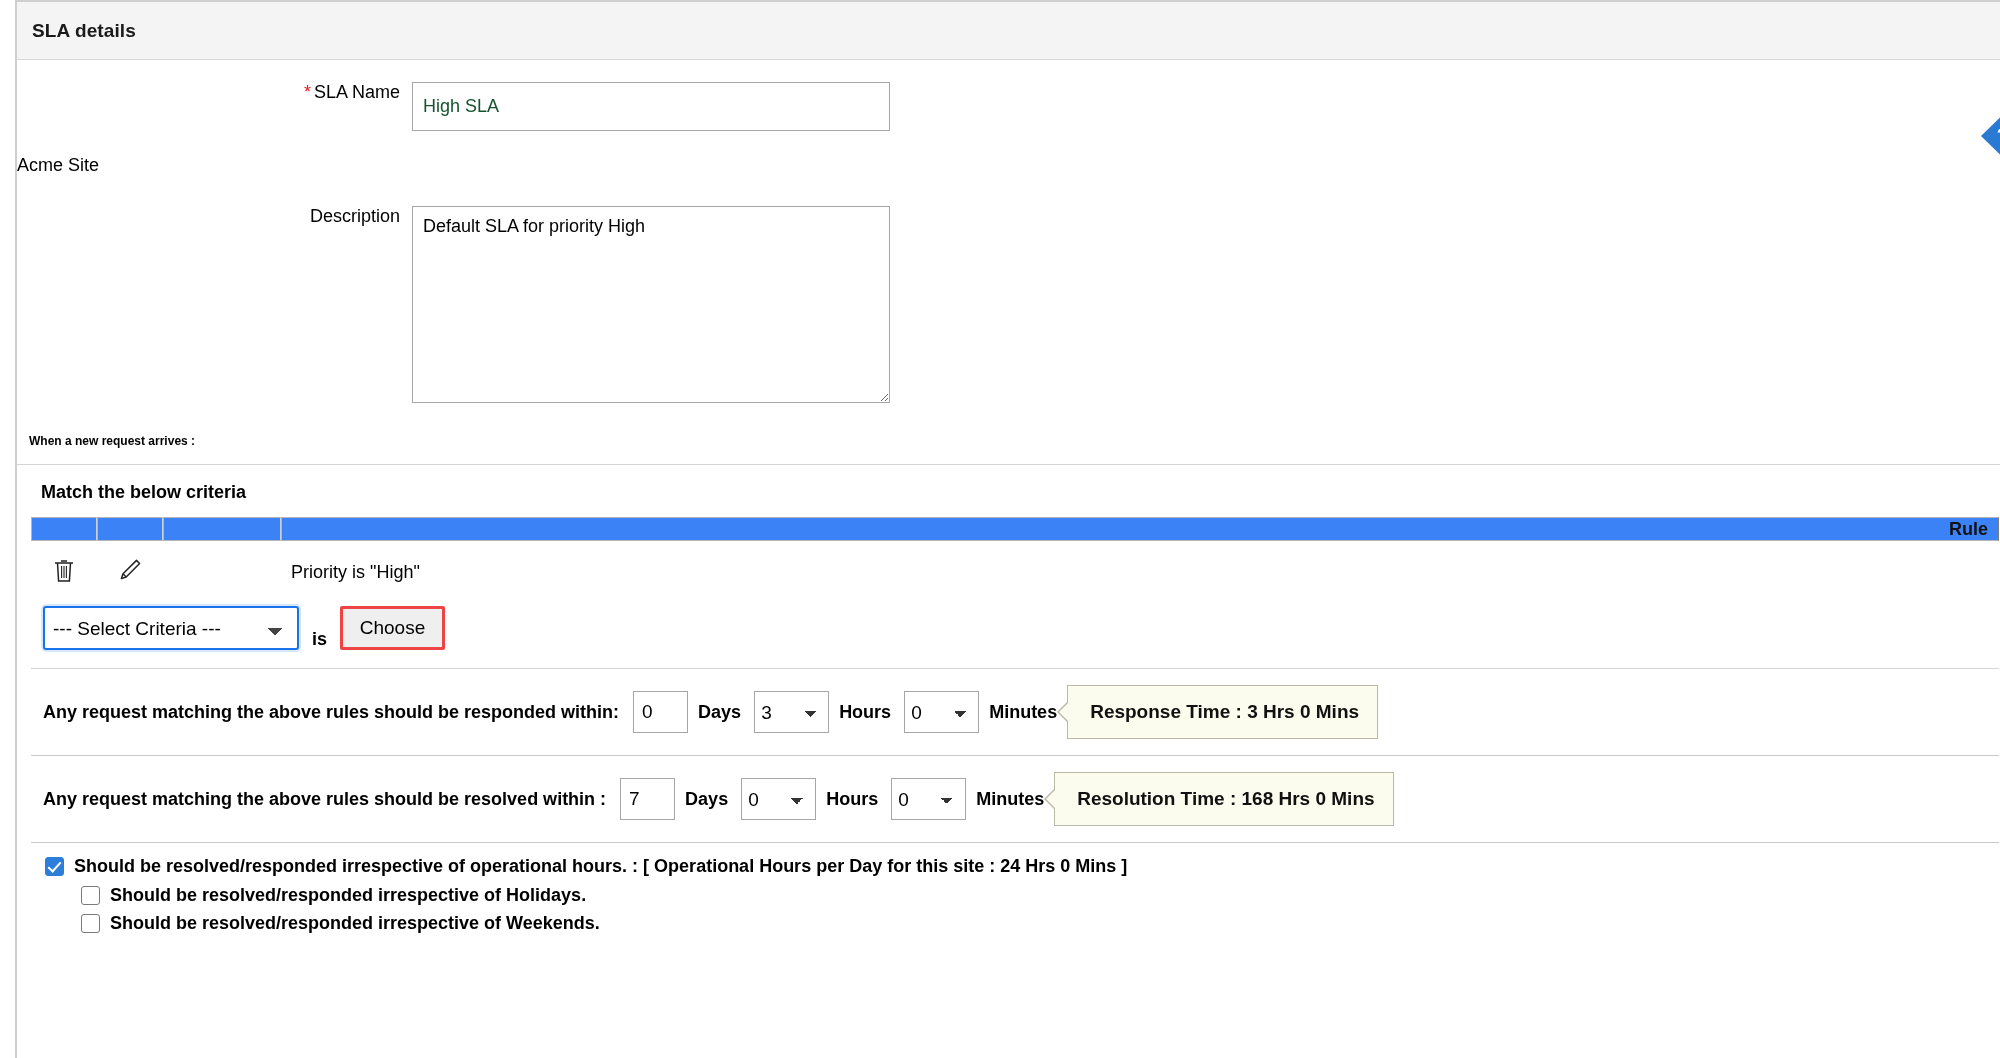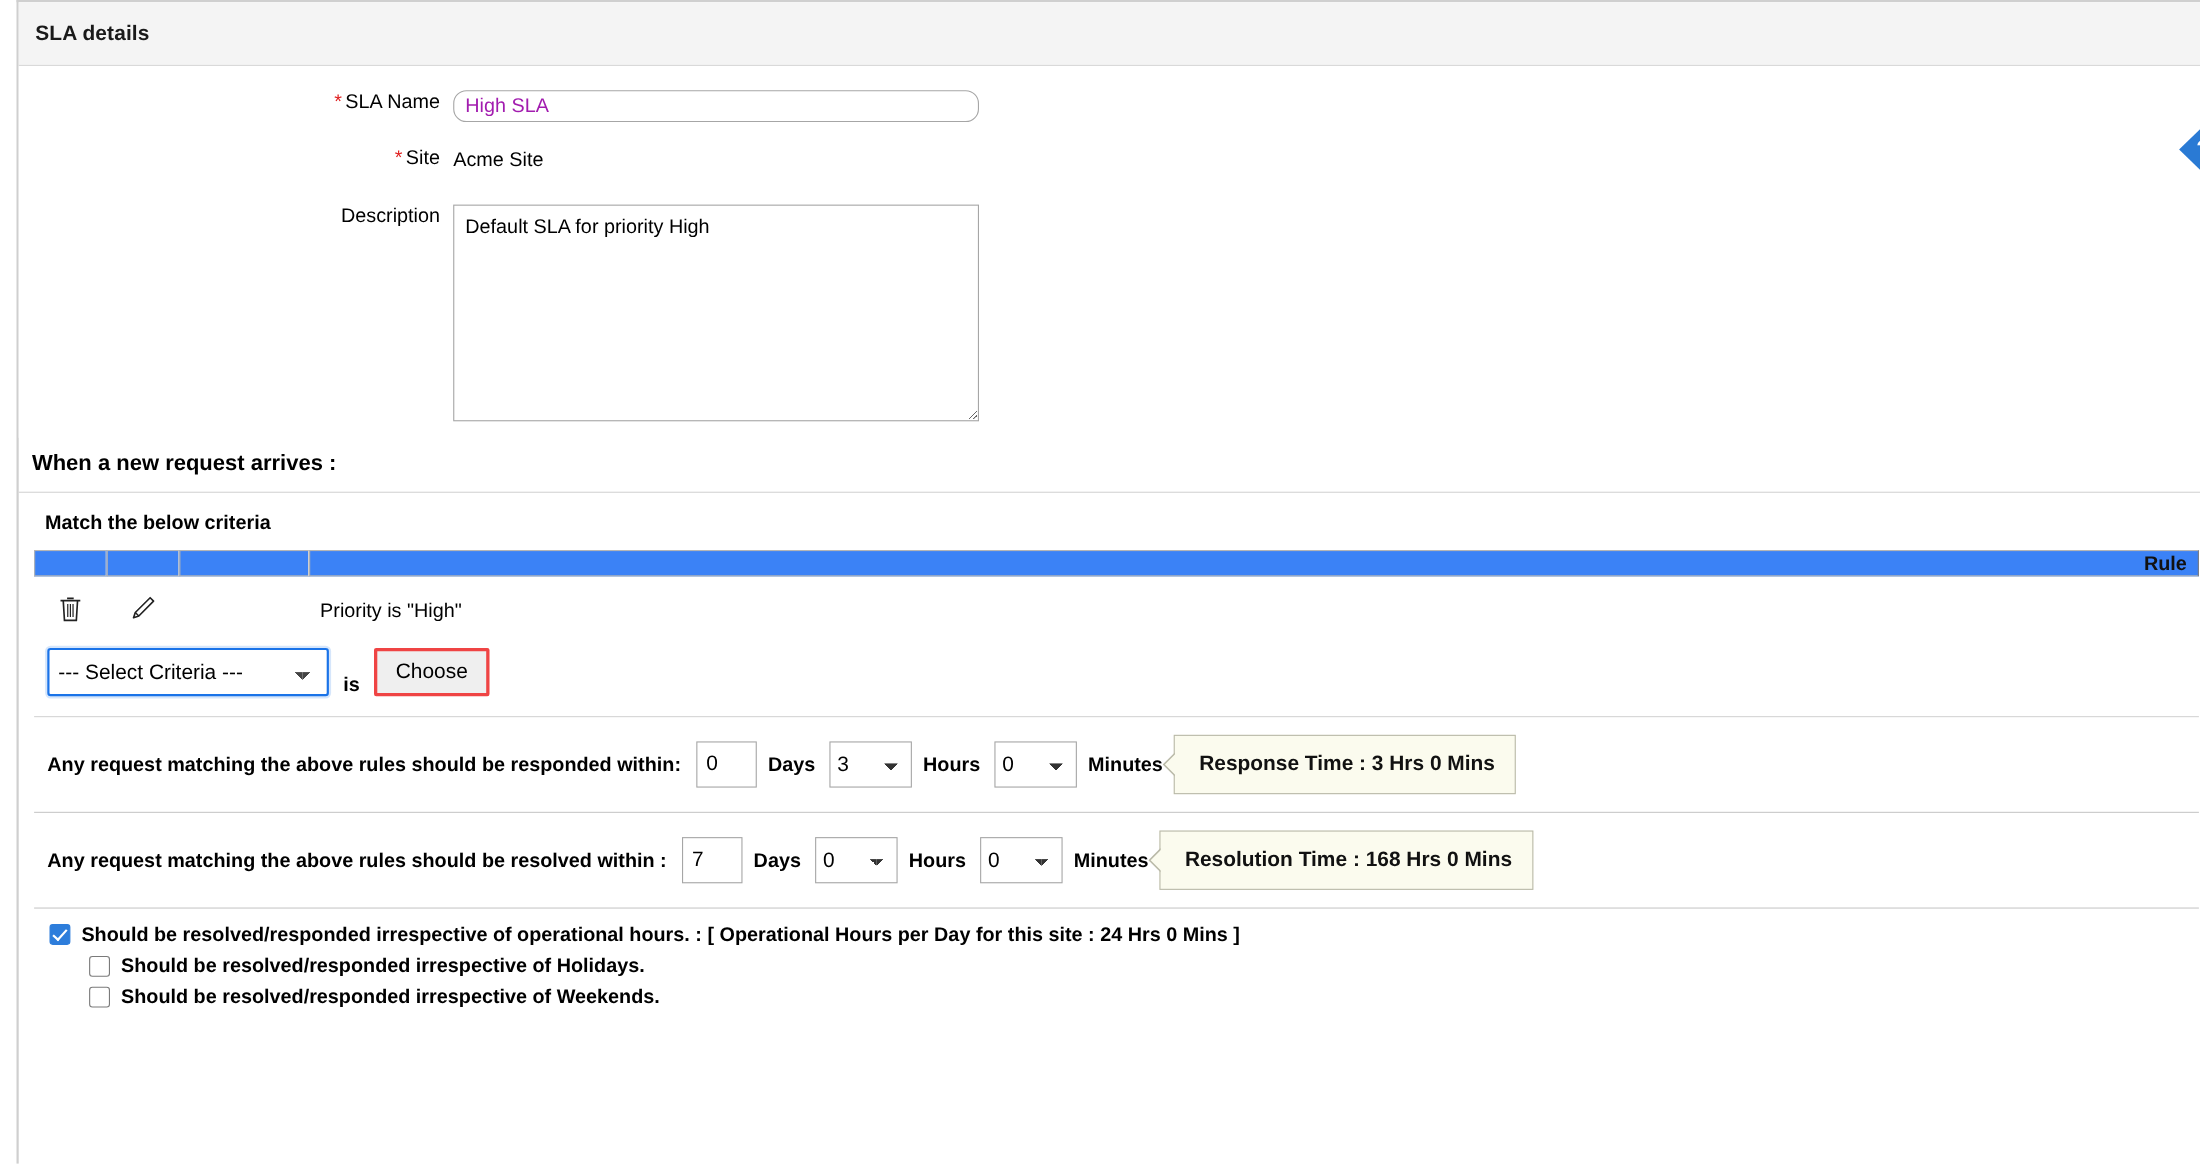--- a/index.html
+++ b/index.html
@@ -69,29 +69,29 @@
   }
   .req-star {
     color: #e02020;
     font-size: 18px;
     margin-right: 3px;
   }
   .form-field { flex: 1 1 auto; }
 
   .text-input {
     width: 478px;
-    height: 29px;
+    height: 49px;
     border: 1px solid #a6a6a6;
     background: #ffffff;
     font-family: "Liberation Sans", sans-serif;
     font-size: 18px;
-    color: #a21caf;
+    color: #14532d;
     padding: 0 10px;
     outline: none;
-    border-radius: 12px;
+    border-radius: 0;
   }
   .static-value {
     font-size: 18px;
     padding-top: 2px;
     color: #000;
   }
   .textarea-field {
     width: 478px;
     height: 197px;
     border: 1px solid #a6a6a6;
@@ -105,21 +105,21 @@
     overflow: hidden;
     line-height: 1.35;
   }
 
   
   .arrives-bar {
     padding: 12px 0 14px 12px;
     border-bottom: 1px solid #d4d4d4;
   }
   .arrives-title {
-    font-size: 20px;
+    font-size: 12px;
     font-weight: bold;
   }
 
   
   .criteria-panel {
     padding: 0 14px 0 14px;
   }
   .criteria-head {
     display: flex;
     align-items: center;
@@ -423,23 +423,20 @@
     <div class="form-row" style="margin-bottom:22px;">
       <div class="form-label">
         <span class="req-star">*</span><span>SLA Name</span>
       </div>
       <div class="form-field">
         <input class="text-input" type="text" value="High SLA" style="">
       </div>
     </div>
 
     <div class="form-row" style="margin-bottom:30px;">
-      <div class="form-label">
-        <span class="req-star">*</span><span>Site</span>
-      </div>
       <div class="form-field">
         <div class="static-value">Acme Site</div>
       </div>
     </div>
 
     <div class="form-row">
       <div class="form-label">
         <span>Description</span>
       </div>
       <div class="form-field">

